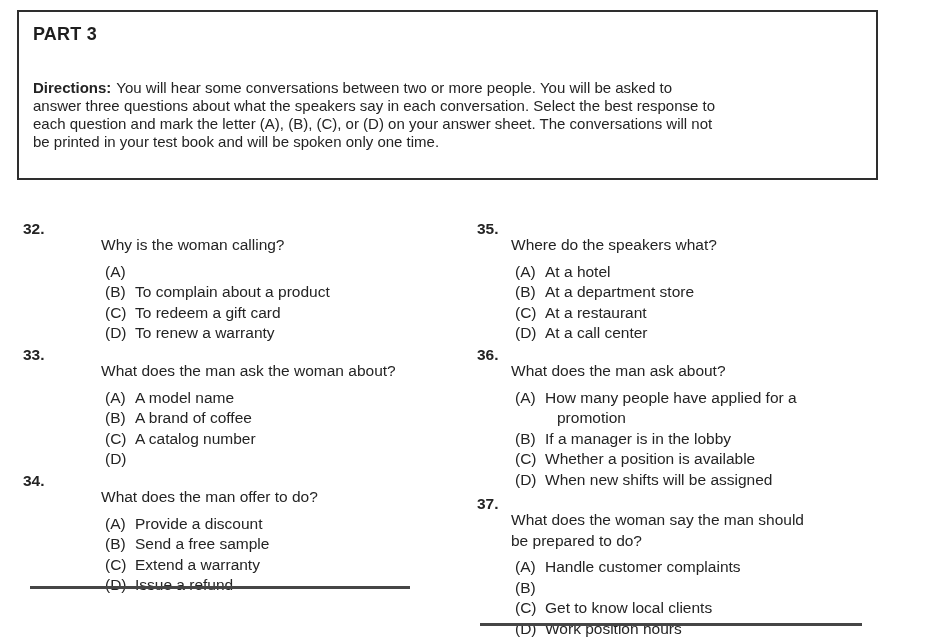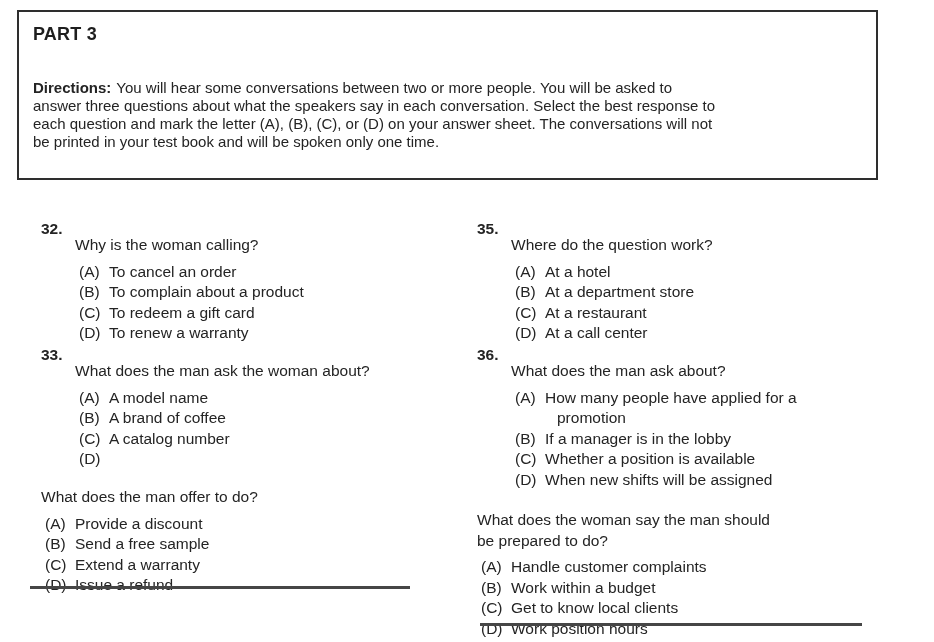--- a/index.html
+++ b/index.html
@@ -41,21 +41,21 @@
   }
   .dir-label { font-weight: bold; margin-right: 5px; }
 
   
   .question {
     position: absolute;
     display: flex;
     font-size: 15.5px;
     line-height: 20.5px;
   }
-  .q-left  { left: 41px;  width: 424px; }
+  .q-left  { left: 23px;  width: 424px; gap: 44px; }
   .q-right { left: 477px; width: 440px; }
   .qnum {
     flex: none;
     width: 34px;
     font-weight: bold;
   }
   .qbody { flex: 1; min-width: 0; }
   .qtext {
     margin: 16px 0 6px 0;
     white-space: pre-line;
@@ -89,21 +89,20 @@
 each question and mark the letter (A), (B), (C), or (D) on your answer sheet. The conversations will not
 be printed in your test book and will be spoken only one time.</span></p>
   </div>
 
   <article class="question q-left" style="top:219px">
     <div class="qnum">32.</div>
     <div class="qbody">
       <div class="qtext">Why is the woman calling?</div>
       <div class="opt">
         <span class="olet">(A)</span>
-        <span class="otext">To cancel an order</span>
       </div>
       <div class="opt">
         <span class="olet">(B)</span>
         <span class="otext">To complain about a product</span>
       </div>
       <div class="opt">
         <span class="olet">(C)</span>
         <span class="otext">To redeem a gift card</span>
       </div>
       <div class="opt">
@@ -129,20 +128,21 @@
         <span class="olet">(C)</span>
         <span class="otext">A catalog number</span>
       </div>
       <div class="opt">
         <span class="olet">(D)</span>
       </div>
     </div>
   </article>
 
   <article class="question q-left" style="top:471px">
+    <div class="qnum">34.</div>
     <div class="qbody">
       <div class="qtext">What does the man offer to do?</div>
       <div class="opt">
         <span class="olet">(A)</span>
         <span class="otext">Provide a discount</span>
       </div>
       <div class="opt">
         <span class="olet">(B)</span>
         <span class="otext">Send a free sample</span>
       </div>
@@ -153,21 +153,21 @@
       <div class="opt">
         <span class="olet">(D)</span>
         <span class="otext">Issue a refund</span>
       </div>
     </div>
   </article>
 
   <article class="question q-right" style="top:219px">
     <div class="qnum">35.</div>
     <div class="qbody">
-      <div class="qtext">Where do the question work?</div>
+      <div class="qtext">Where do the speakers what?</div>
       <div class="opt">
         <span class="olet">(A)</span>
         <span class="otext">At a hotel</span>
       </div>
       <div class="opt">
         <span class="olet">(B)</span>
         <span class="otext">At a department store</span>
       </div>
       <div class="opt">
         <span class="olet">(C)</span>
@@ -198,30 +198,30 @@
         <span class="otext">Whether a position is available</span>
       </div>
       <div class="opt">
         <span class="olet">(D)</span>
         <span class="otext">When new shifts will be assigned</span>
       </div>
     </div>
   </article>
 
   <article class="question q-right" style="top:494px">
+    <div class="qnum">37.</div>
     <div class="qbody">
       <div class="qtext">What does the woman say the man should
 be prepared to do?</div>
       <div class="opt">
         <span class="olet">(A)</span>
         <span class="otext">Handle customer complaints</span>
       </div>
       <div class="opt">
         <span class="olet">(B)</span>
-        <span class="otext">Work within a budget</span>
       </div>
       <div class="opt">
         <span class="olet">(C)</span>
         <span class="otext">Get to know local clients</span>
       </div>
       <div class="opt">
         <span class="olet">(D)</span>
         <span class="otext">Work position hours</span>
       </div>
     </div>

